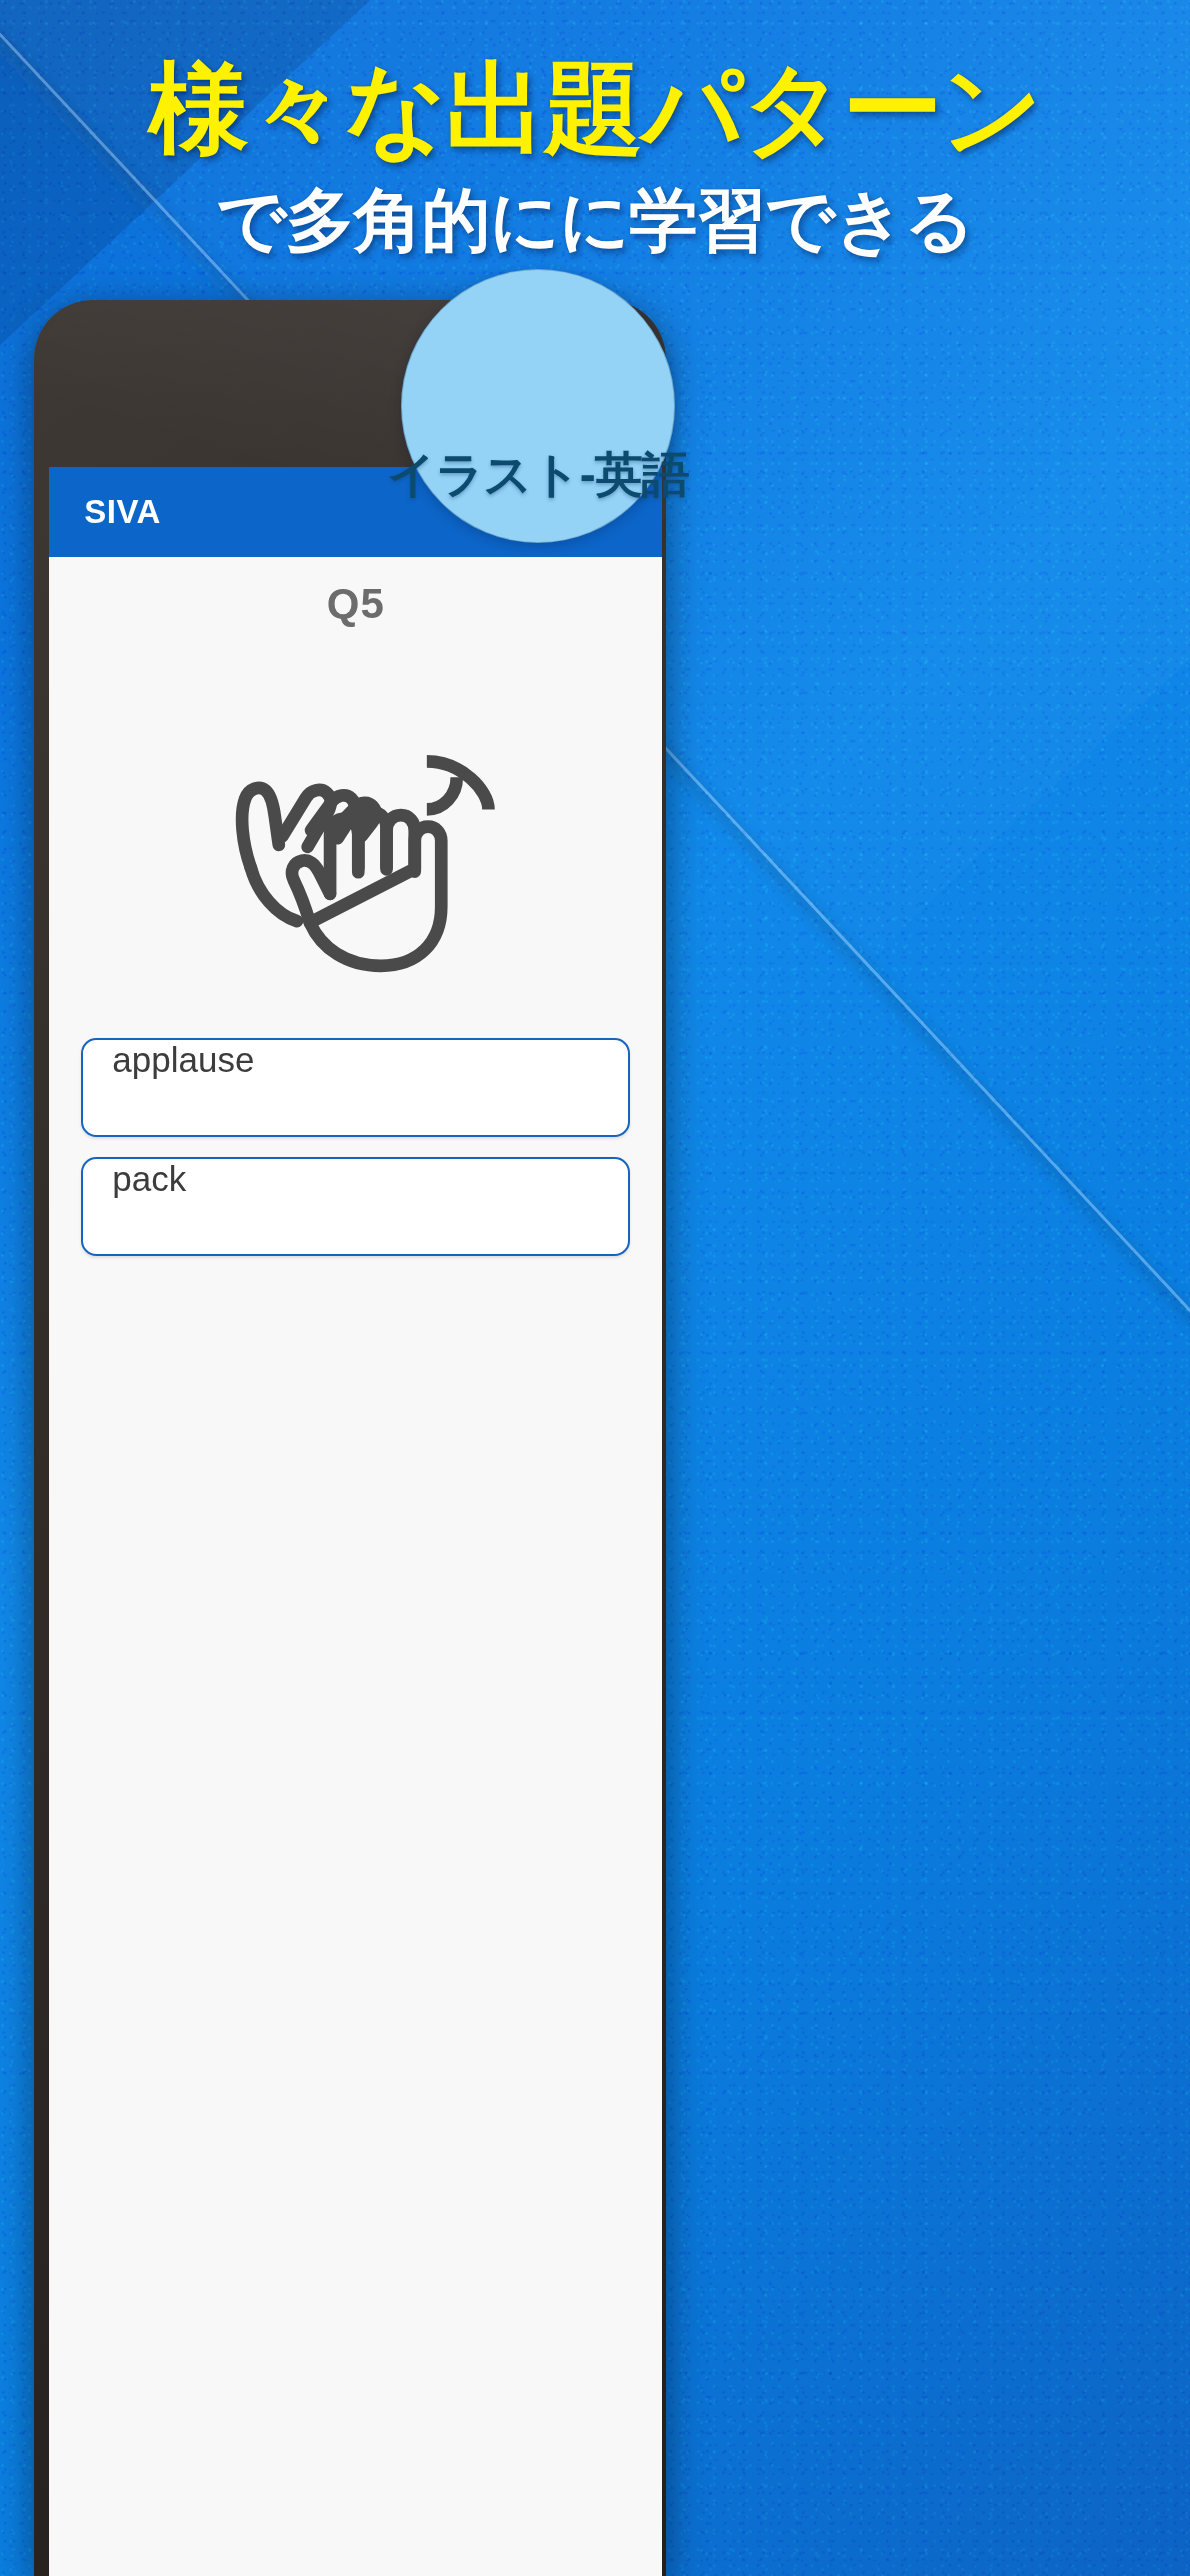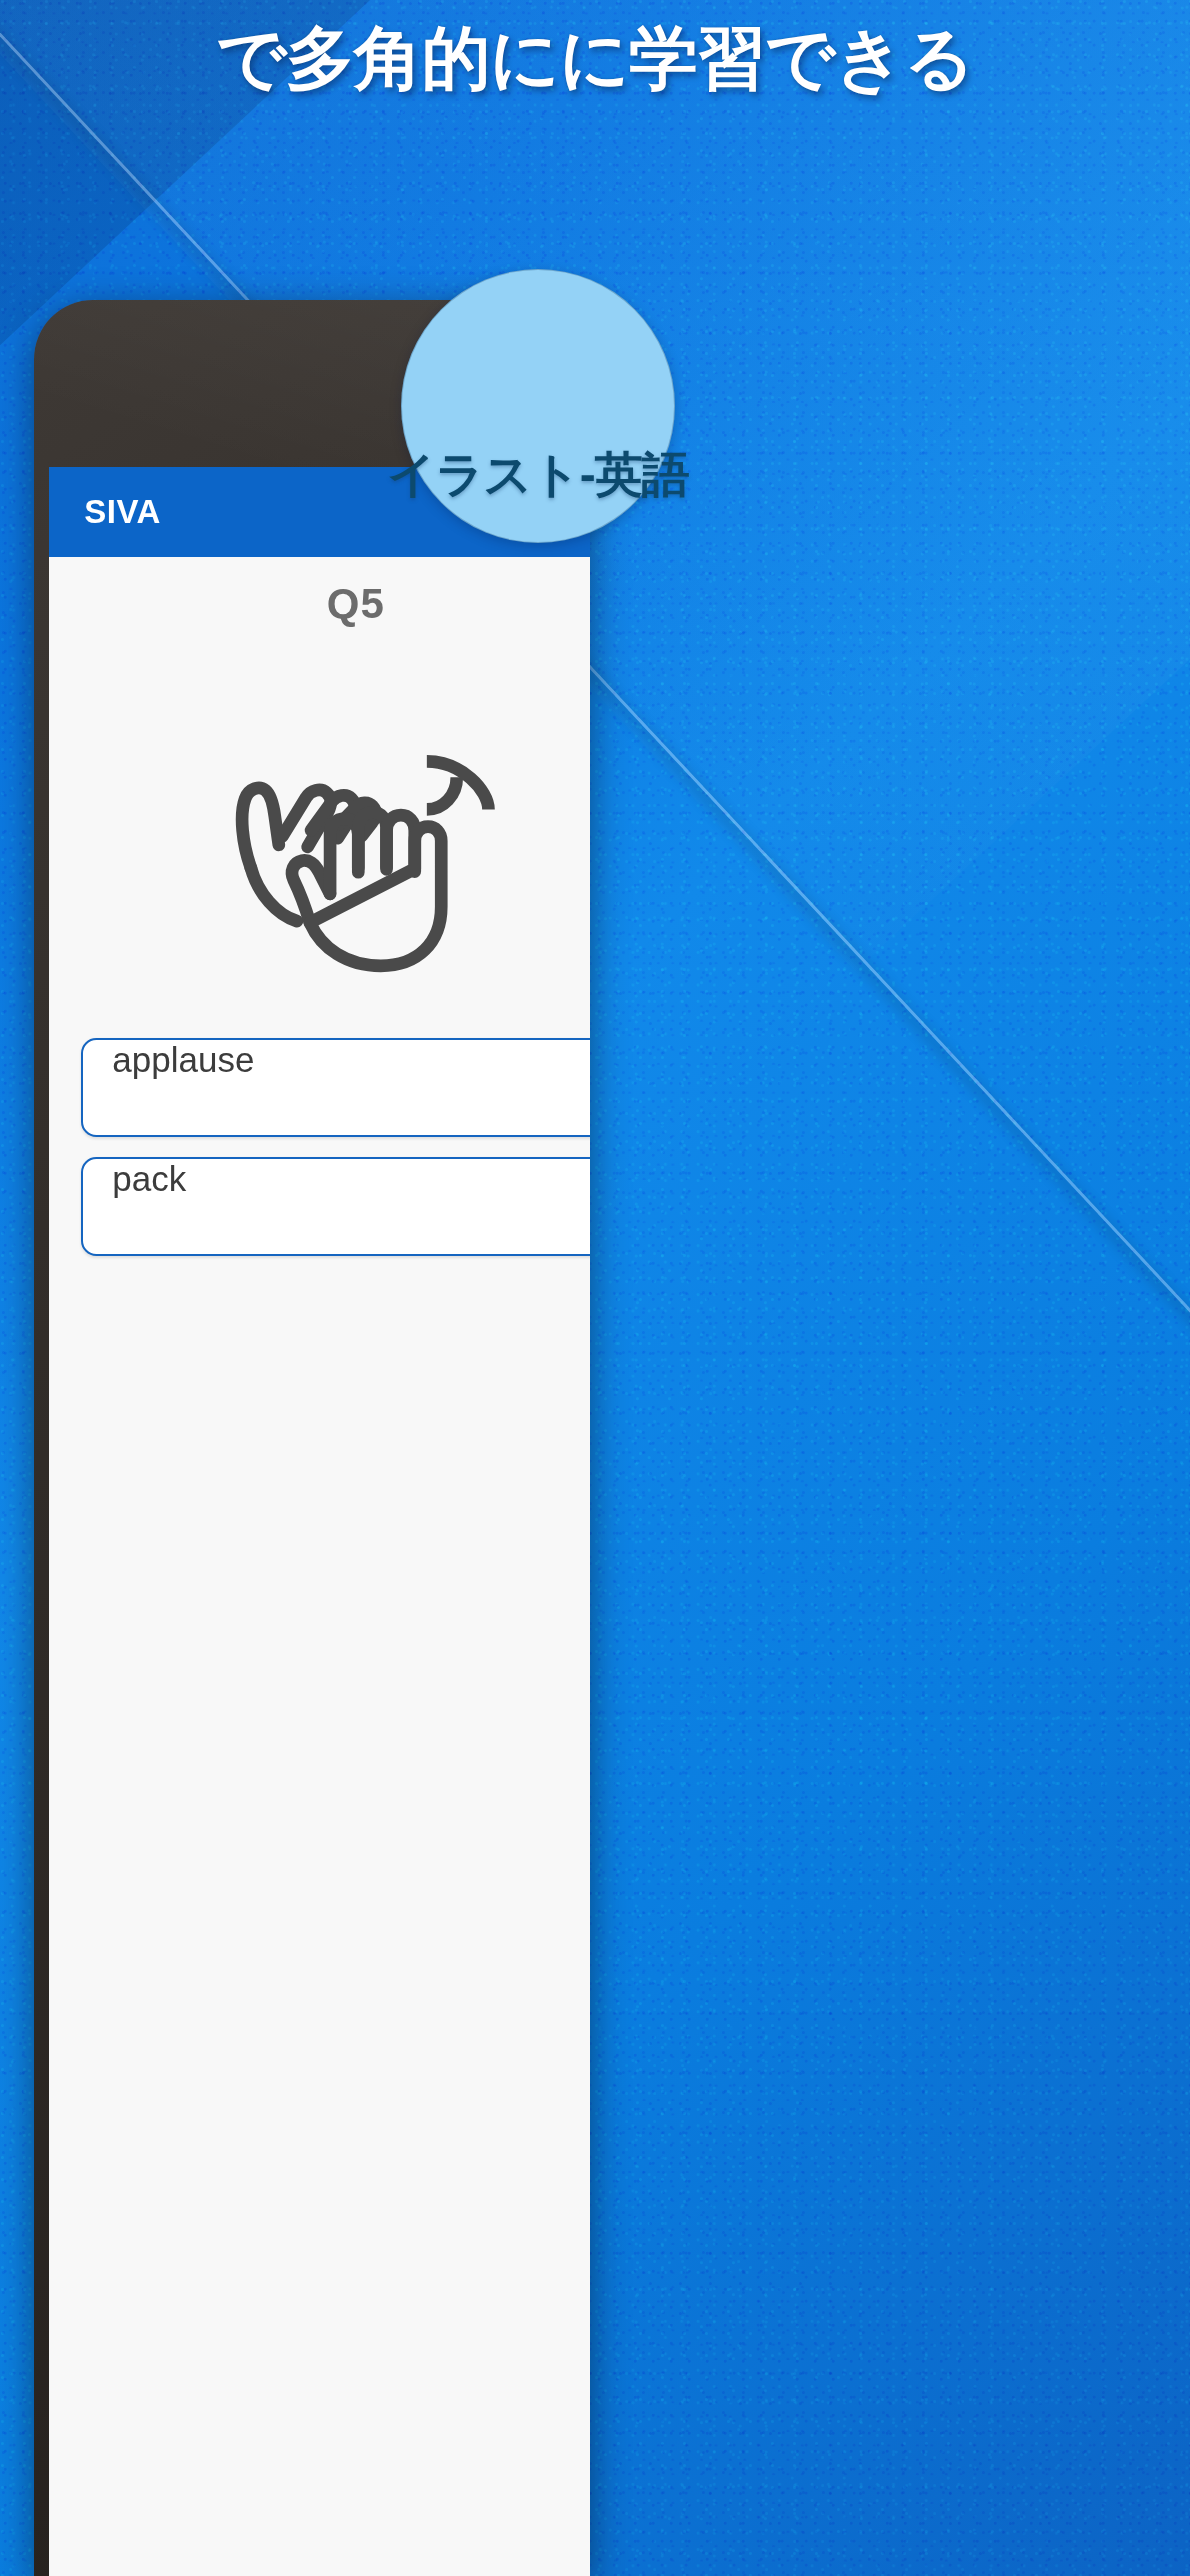--- a/index.html
+++ b/index.html
@@ -90,21 +90,21 @@
     line-height:1.1;
     text-shadow:
       0 0 1.9px rgba(0,0,0,0.22),
       2.9px 3.8px 6.7px rgba(0,10,50,0.38);
   }
 
   
   #phone {
     position:absolute;
     left:34px; top:300px;
-    width:556px; height:2276px;
+    width:632px; height:2276px;
     background:linear-gradient(145deg, #3e3935 0%, #332e2a 35%, #241f1c 100%);
     border-radius:59px 59px 0 0;
     box-shadow:0 9.6px 38px rgba(0,0,0,0.45);
     z-index:4;
     overflow:hidden;
   }
   .phone-gloss {
     position:absolute; left:-115px; top:-172px;
     width:728px; height:498px;
     background:linear-gradient(150deg, rgba(255,255,255,0.10), rgba(255,255,255,0) 62%);
@@ -230,20 +230,21 @@
 <body>
 
 <div id="bg">
 
   <div class="panel-dark"></div>
   <div class="panel-light"></div>
   <div class="noise"></div>
   <div class="seam seam-main"></div>
 
   <div class="headline-wrap">
+    <div class="headline">様々な出題パターン</div>
     <div class="subhead">で多角的にに学習できる</div>
   </div>
 
   <div id="phone">
     <div class="phone-gloss"></div>
     <div class="cam-dot"></div>
     <div class="sensor-dot"></div>
     <div class="speaker-bar"></div>
 
     <div id="screen">

